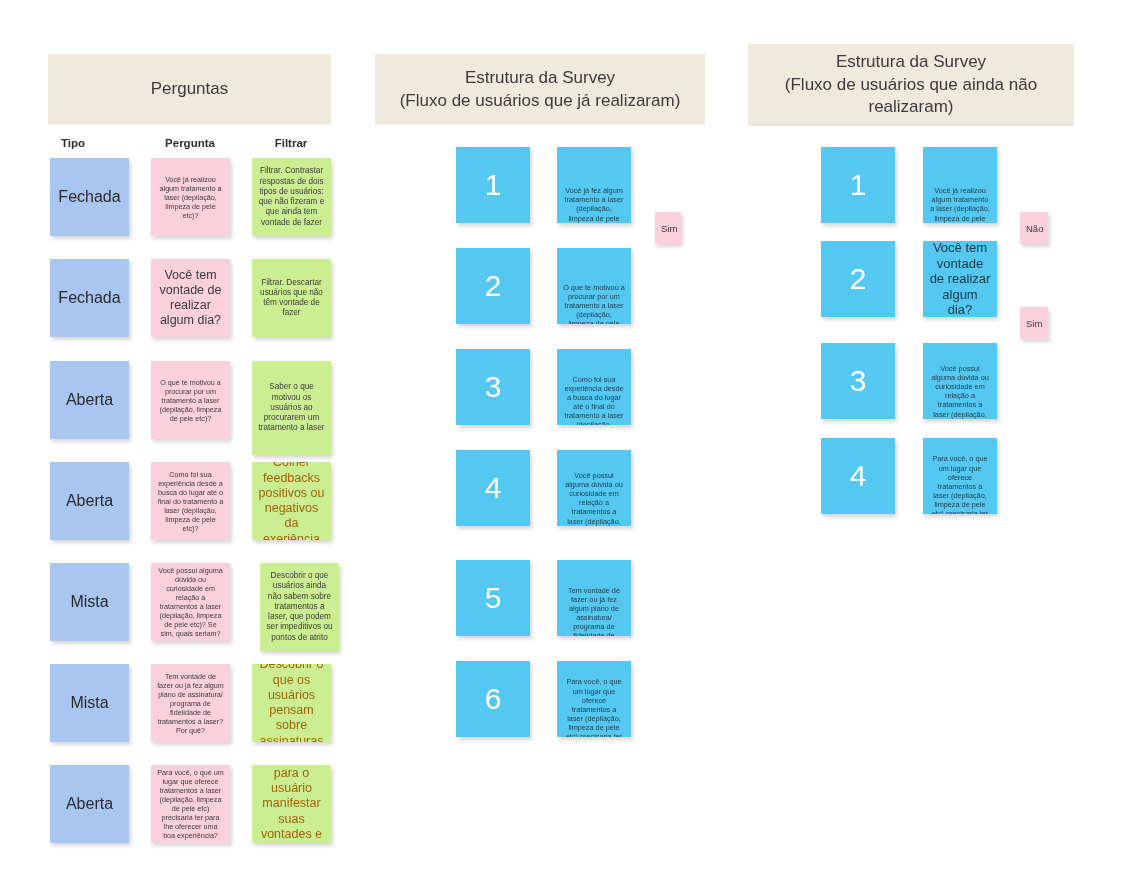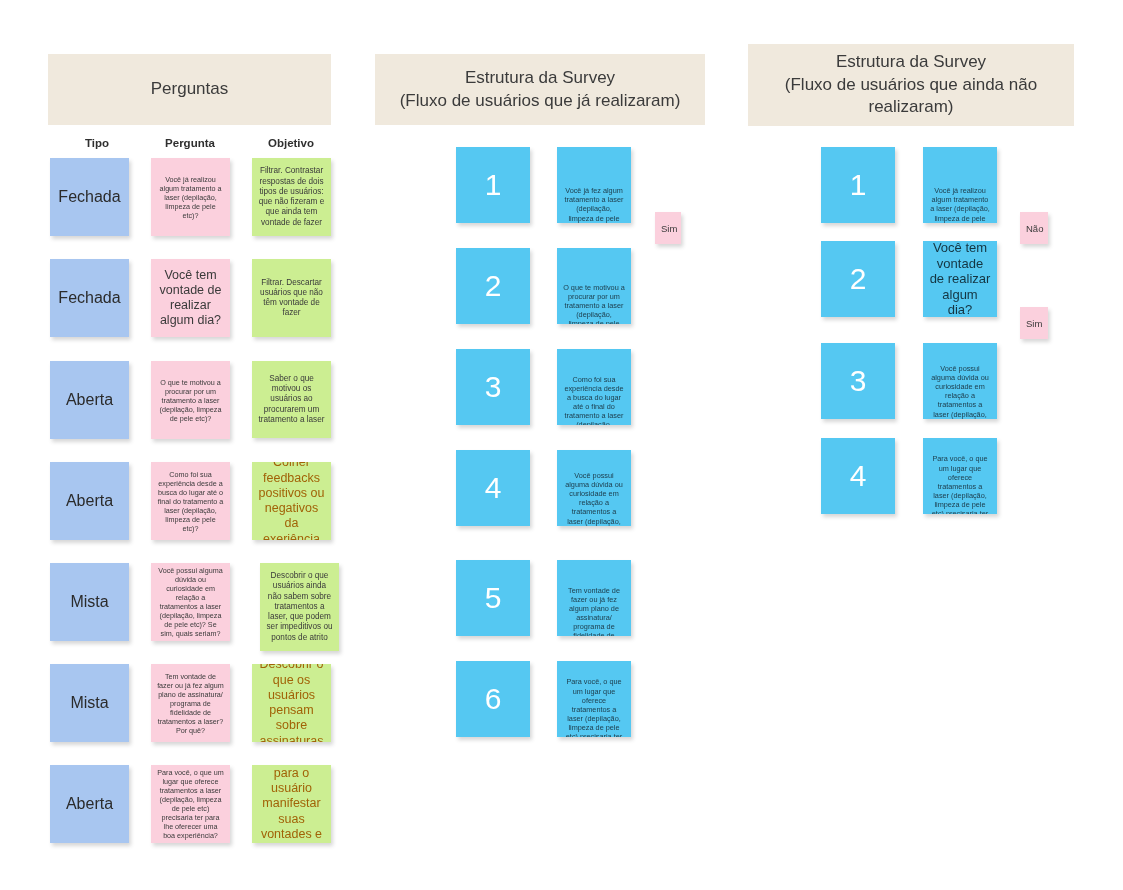--- a/index.html
+++ b/index.html
@@ -108,23 +108,23 @@
 </style>
 </head>
 <body>
 
 <div id="board">
 
   <div class="panel-header" style="left:48px; top:54px; width:283px; height:71px;">
     <span>Perguntas</span>
   </div>
 
-  <div class="col-head" style="left:56px; top:137px;">Tipo</div>
+  <div class="col-head" style="left:32px; top:137px;">Tipo</div>
   <div class="col-head" style="left:149px; top:137px;">Pergunta</div>
-  <div class="col-head" style="left:250px; top:137px;">Objetivo</div>
+  <div class="col-head" style="left:250px; top:137px;">Filtrar</div>
 
   <div class="note blue" style="left:50px; top:158px; width:79px; height:78px;">
     <span class="t-type">Fechada</span>
   </div>
   <div class="note pink" style="left:151px; top:158px; width:79px; height:78px;">
     <span class="t-q-sm">Você já realizou algum tratamento a laser (depilação, limpeza de pele etc)?</span>
   </div>
   <div class="note green" style="left:252px; top:158px; width:79px; height:78px;">
     <span class="t-obj-sm">Filtrar. Contrastar respostas de dois tipos de usuários: que não fizeram e que ainda tem vontade de fazer</span>
   </div>
@@ -138,21 +138,21 @@
   <div class="note green" style="left:252px; top:259px; width:79px; height:78px;">
     <span class="t-obj-sm">Filtrar. Descartar usuários que não têm vontade de fazer</span>
   </div>
 
   <div class="note blue" style="left:50px; top:361px; width:79px; height:78px;">
     <span class="t-type">Aberta</span>
   </div>
   <div class="note pink" style="left:151px; top:361px; width:79px; height:78px;">
     <span class="t-q-sm">O que te motivou a procurar por um tratamento a laser (depilação, limpeza de pele etc)?</span>
   </div>
-  <div class="note green" style="left:252px; top:361px; width:79px; height:77px;">
+  <div class="note green" style="left:252px; top:361px; width:79px; height:94px;">
     <span class="t-obj-sm">Saber o que motivou os usuários ao procurarem um tratamento a laser</span>
   </div>
 
   <div class="note blue" style="left:50px; top:462px; width:79px; height:78px;">
     <span class="t-type">Aberta</span>
   </div>
   <div class="note pink" style="left:151px; top:462px; width:79px; height:78px;">
     <span class="t-q-sm">Como foi sua experiência desde a busca do lugar até o final do tratamento a laser (depilação, limpeza de pele etc)?</span>
   </div>
   <div class="note green" style="left:252px; top:462px; width:79px; height:78px;">

